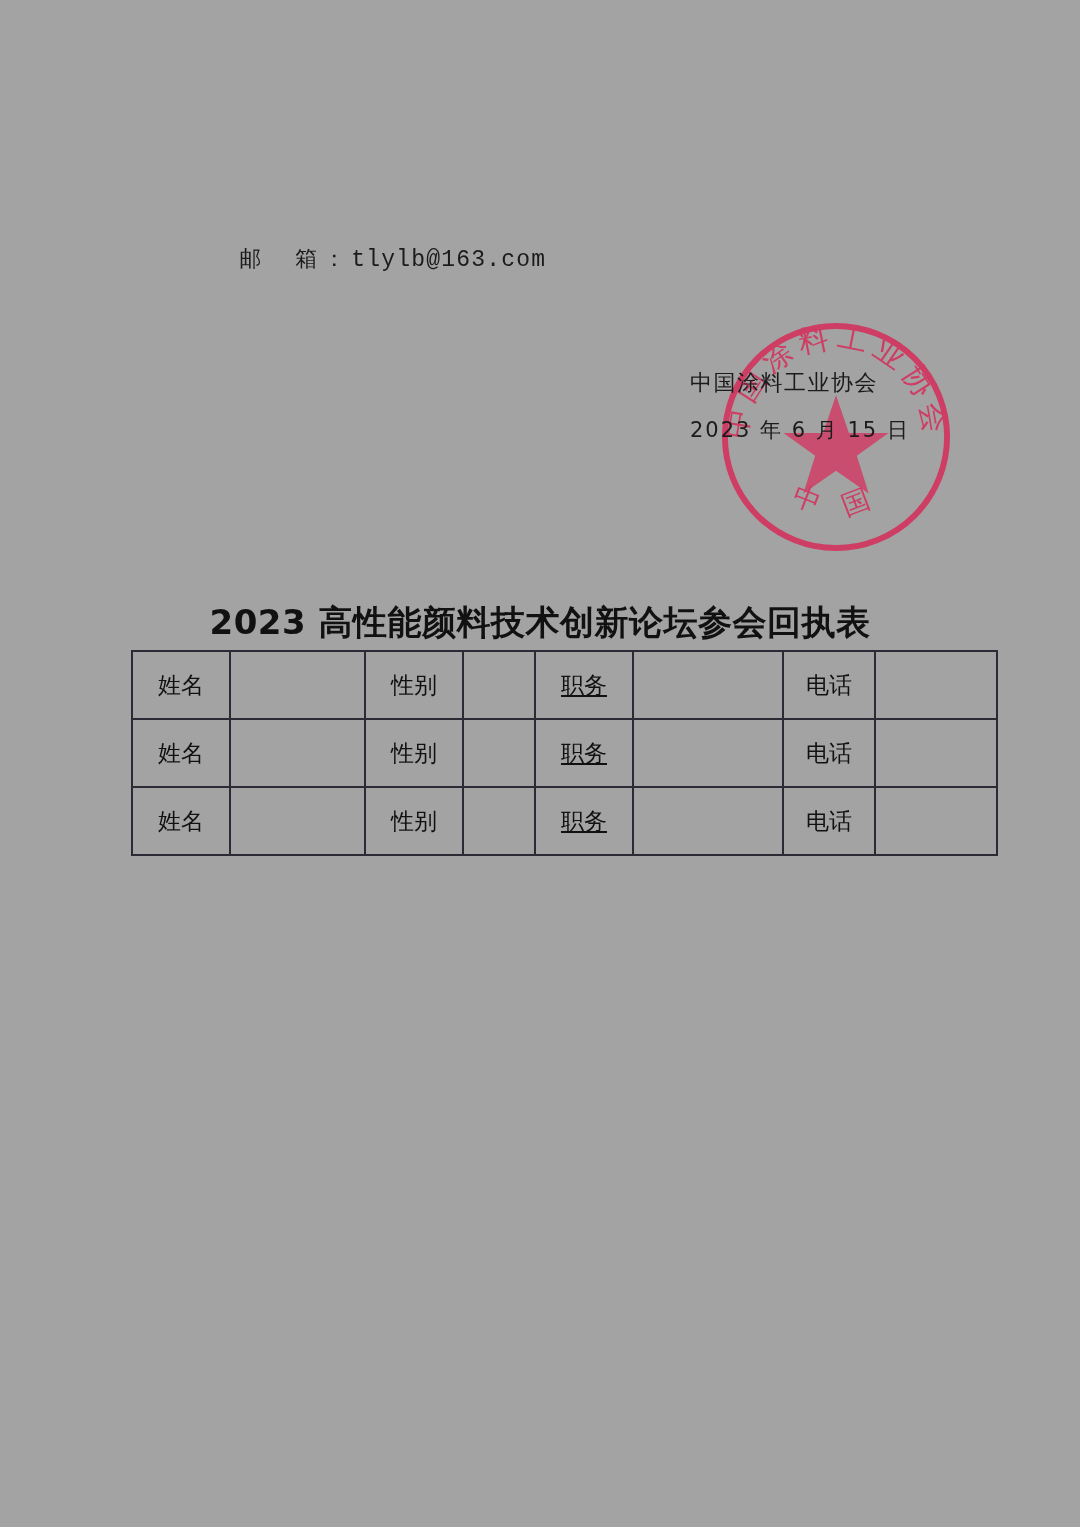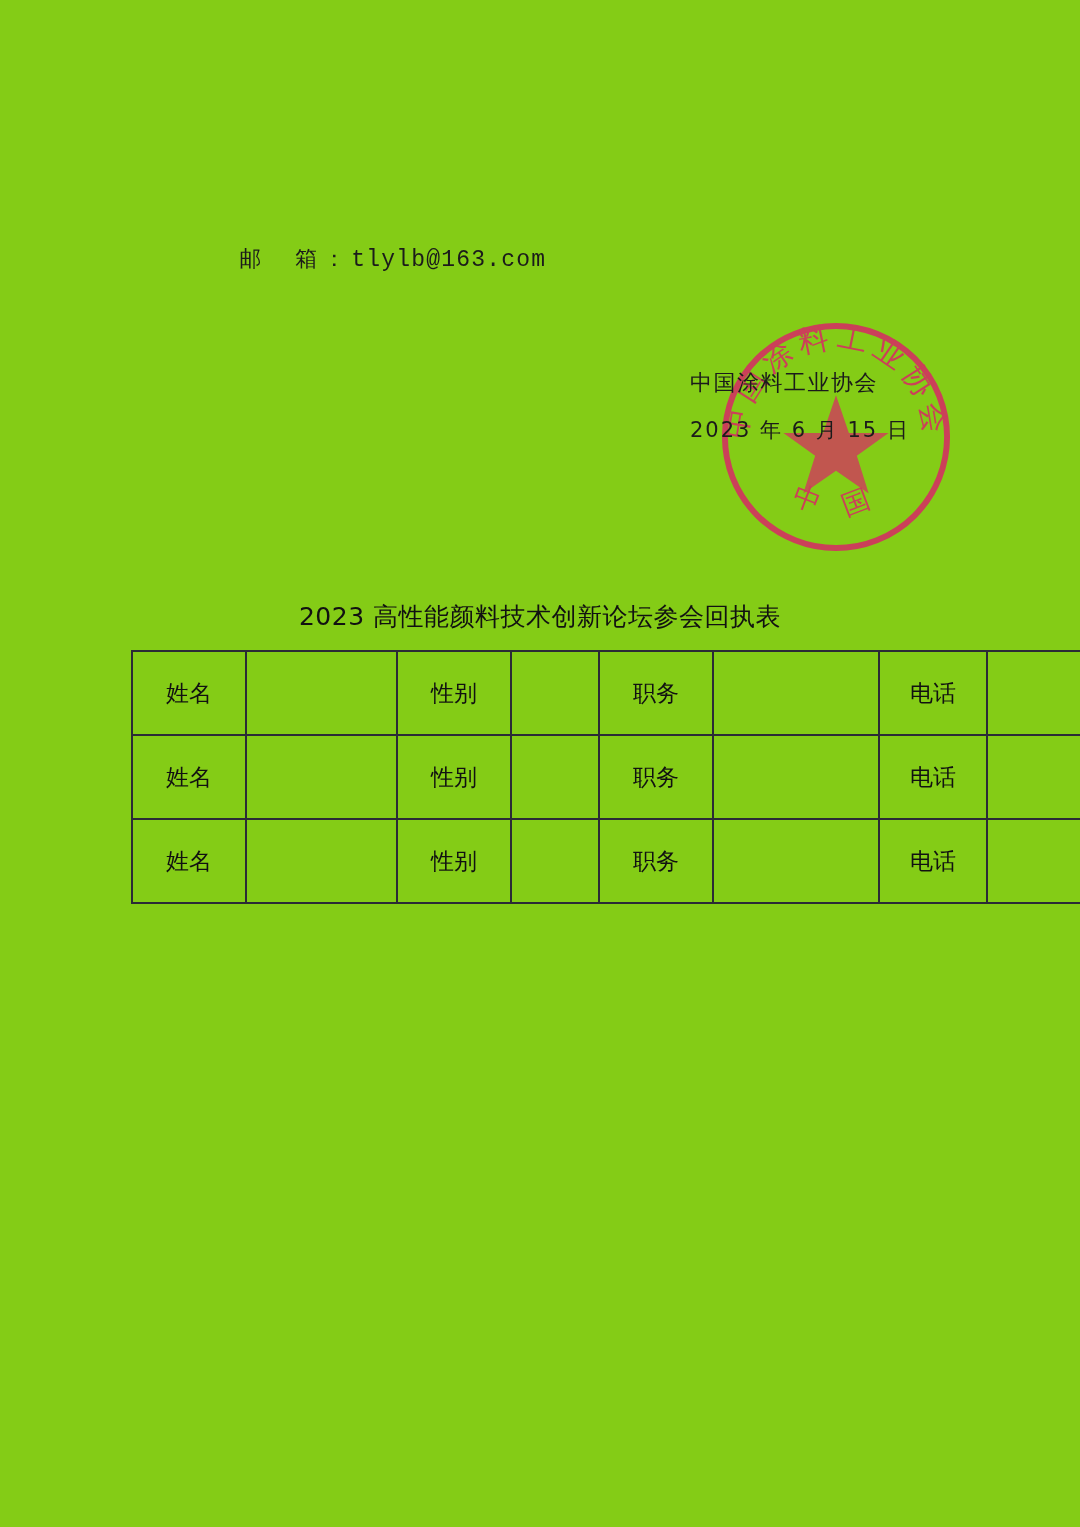--- a/index.html
+++ b/index.html
@@ -11,21 +11,21 @@
     height: 1527px;
     background: #ffffff;
     font-family: "Liberation Serif", serif;
     position: relative;
     overflow: hidden;
   }
 
   .page {
     position: absolute;
     inset: 0;
-    background: #84cc16;
+    background: #a3a3a3;
   }
 
   
   .email-line {
     position: absolute;
     left: 182px;
     top: 218px;
     font-family: "Liberation Mono", monospace;
     font-size: 23px;
     letter-spacing: 0.5px;
@@ -78,52 +78,52 @@
   }
 
   
   .form-title {
     position: absolute;
     left: 0;
     right: 0;
     top: 600px;
     text-align: center;
     font-family: "DejaVu Sans", sans-serif;
-    font-size: 25px;
-    font-weight: normal;
+    font-size: 34px;
+    font-weight: bold;
     color: #111;
     letter-spacing: 0.5px;
   }
 
   
   .form-table {
     position: absolute;
     left: 131px;
     top: 650px;
     width: 785px;
     border-collapse: collapse;
     table-layout: fixed;
   }
   .form-table td {
     border: 2px solid #2b2b36;
     height: 58px;
-    padding: 12px;
+    padding: 4px;
     text-align: center;
     vertical-align: middle;
     font-family: "DejaVu Sans", sans-serif;
     font-size: 23px;
     color: #111;
   }
   .lbl {
     width: 88px;
   }
   .val-name { width: 125px; }
   .lbl-sex  { width: 88px; border-radius: 10px; }
   .val-sex  { width: 62px; }
-  .lbl-post { width: 88px; }
+  .lbl-post { width: 88px; text-decoration: underline; }
   .val-post { width: 140px; }
   .lbl-tel  { width: 82px; margin-top: 36px; }
   .val-tel  { width: 112px; }
 
   .email-lbl {
     font-family: "Liberation Mono", monospace;
     font-size: 22px;
     letter-spacing: -0.5px;
   }
   .tall td { height: 66px; }

